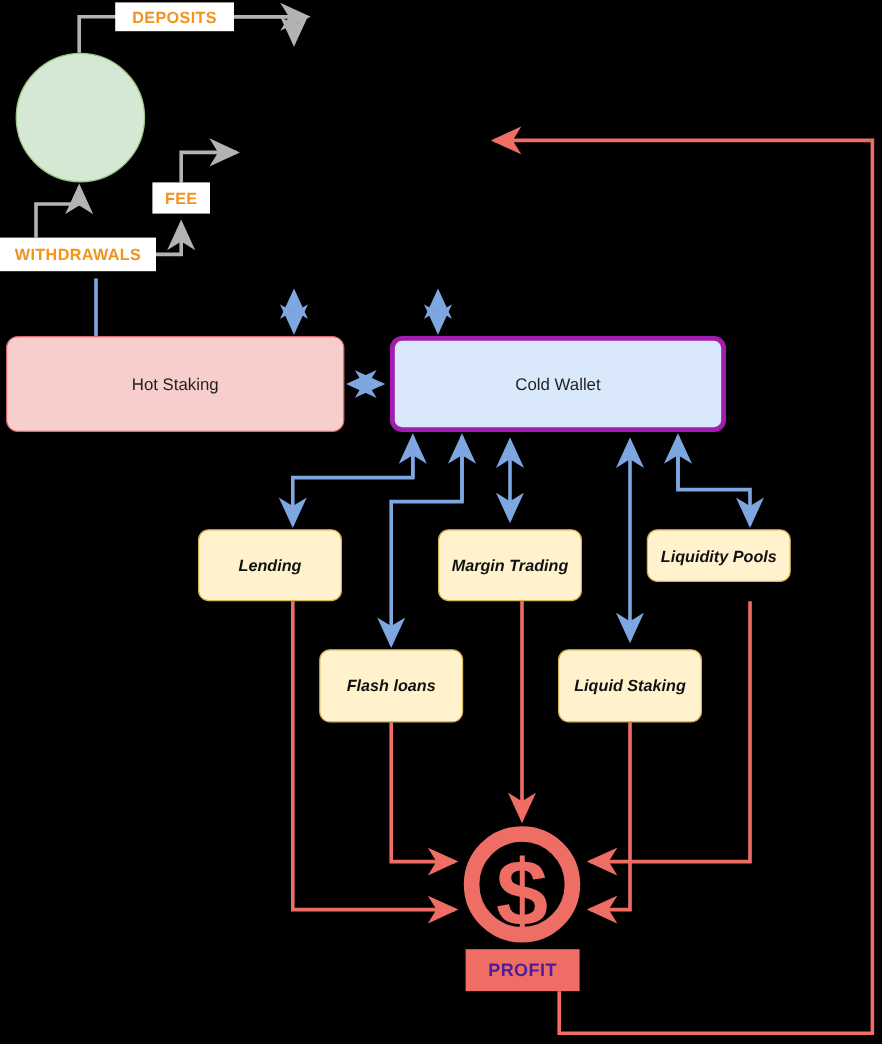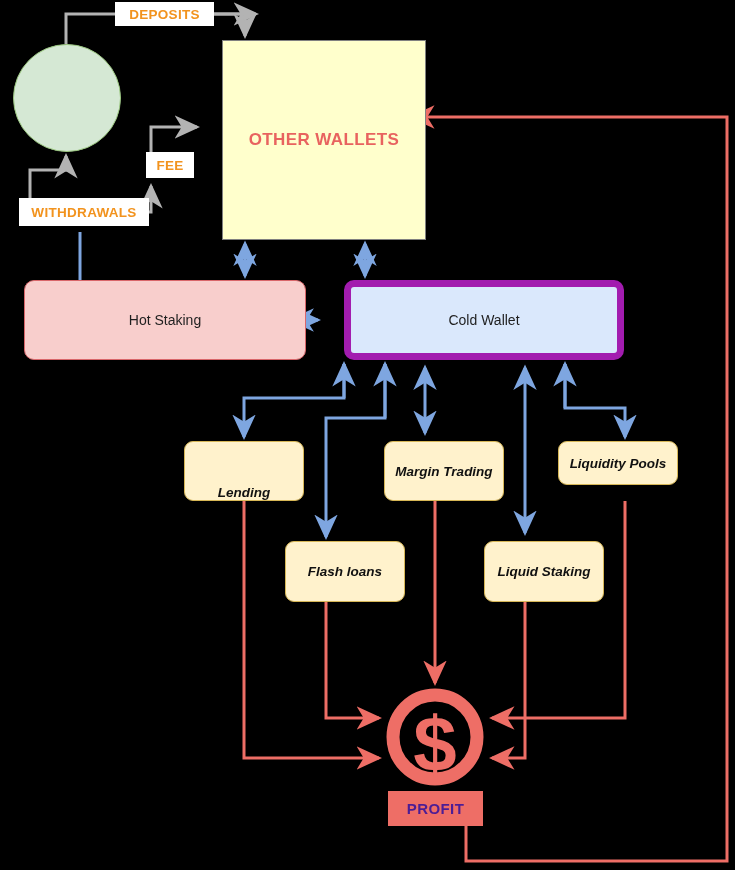--- a/index.html
+++ b/index.html
@@ -4,32 +4,32 @@
 <style>
   html,body{margin:0;padding:0;background:#000;}
   #canvas{
     position:relative;
     width:735px;height:870px;
     background:#000000;
     overflow:hidden;
     font-family:"Liberation Sans", sans-serif;
   }
   svg.layer{position:absolute;left:0;top:0;width:735px;height:870px;}
-  .node{position:absolute;box-sizing:border-box;display:flex;align-items:center;justify-content:center;text-align:center;margin-left:19px;}
+  .node{position:absolute;box-sizing:border-box;display:flex;align-items:center;justify-content:center;text-align:center;}
 
   .big-wallet{
     background:#ffffcc;border:1px solid #808080;
     color:#e8635f;font-weight:bold;font-size:17px;letter-spacing:.4px;
   }
   .hot-wallet{
     background:#f8cecc;border:1px solid #d9666a;border-radius:10px;
     color:#1f1f1f;font-size:14px;
   }
   .cold-wallet{
-    background:#dae8fc;border:7px solid #a21caf;border-radius:10px;
+    background:#dae8fc;border:4px solid #a21caf;border-radius:10px;
     color:#1f1f1f;font-size:14px;
   }
   .service{
     background:#fff2cc;border:1px solid #d6b656;border-radius:9px;
     color:#111;font-size:13.5px;font-style:italic;font-weight:bold;
   }
   .tag{
     background:#ffffff;border:none;
     color:#f2931e;font-weight:bold;font-size:13.5px;letter-spacing:.3px;
   }
@@ -122,23 +122,20 @@
     </g>
 
     <g stroke="#6d6d6d" stroke-width="1.6" fill="#ffffff">
       <circle cx="66" cy="67" r="12"></circle>
       <path d="M52,83 q0,-5 5,-5 h18 q5,0 5,5 v26 q0,4 -4,4 q-4,0 -4,-4 v-8
                h-2 v39 q0,5 -5,5 q-5,0 -5,-5 v-20 h-2 v20 q0,5 -5,5 q-5,0 -5,-5
                v-39 h-2 v8 q0,4 -4,4 q-4,0 -4,-4 z"></path>
     </g>
   </svg>
 
-  <div class="node big-wallet" style="left:203px;top:40px;width:204px;height:200px;">
-    <span>OTHER WALLETS</span>
-  </div>
 
   <div class="person-circle" style="left:13px;top:44px;width:106px;height:106px;"></div>
 
   <div class="node tag" style="left:96px;top:2px;width:99px;height:24px;">
     <span>DEPOSITS</span>
   </div>
 
   <div class="node tag" style="left:0px;top:198px;width:130px;height:28px;">
     <span>WITHDRAWALS</span>
   </div>
@@ -148,21 +145,21 @@
   </div>
 
   <div class="node hot-wallet" style="left:5px;top:280px;width:282px;height:80px;">
     <span>Hot Staking</span>
   </div>
 
   <div class="node cold-wallet" style="left:325px;top:280px;width:280px;height:80px;">
     <span>Cold Wallet</span>
   </div>
 
-  <div class="node service" style="left:165px;top:441px;width:120px;height:60px;align-items:flex-end;">
+  <div class="node service" style="left:165px;top:441px;width:120px;height:60px;">
     <span>Lending</span>
   </div>
 
   <div class="node service" style="left:266px;top:541px;width:120px;height:61px;">
     <span>Flash loans</span>
   </div>
 
   <div class="node service" style="left:365px;top:441px;width:120px;height:60px;">
     <span>Margin Trading</span>
   </div>

